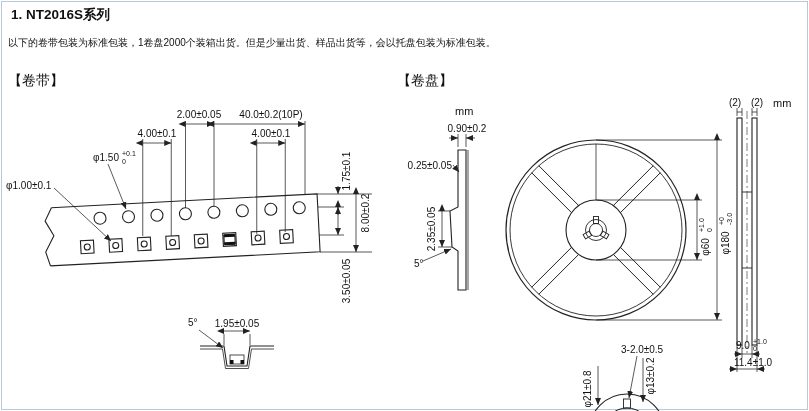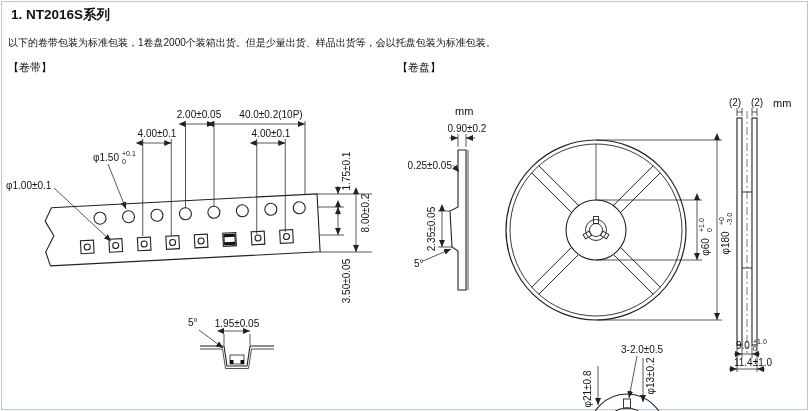--- a/index.html
+++ b/index.html
@@ -1,21 +1,21 @@
 <!DOCTYPE html>
 <html><head>
 <meta charset="utf-8">
 <style>
   *{margin:0;padding:0;box-sizing:border-box}
   html,body{width:809px;height:411px}
   body{background:#fff;font-family:"Liberation Sans",sans-serif;color:#111;position:relative;overflow:hidden}
   .page-border{position:absolute;inset:1px;border:1px solid #b9c7da;pointer-events:none}
   .hdr-title{position:absolute;left:11px;top:6px;font-size:13.5px;font-weight:bold;white-space:nowrap}
   .hdr-desc{position:absolute;left:8px;top:36px;font-size:10px;white-space:nowrap}
-  .sec{position:absolute;top:60px;font-size:11px;white-space:nowrap}
+  .sec{position:absolute;top:72px;font-size:14px;white-space:nowrap}
   .sec-tape{left:8px}
   .sec-reel{left:397px}
   svg.drawing{position:absolute;left:0;top:0}
   svg text{font-family:"Liberation Sans",sans-serif;font-size:10px;fill:#111;stroke:none}
   svg .t7{font-size:7px}
   svg .t11{font-size:11px}
 </style>
 </head>
 <body>
 

